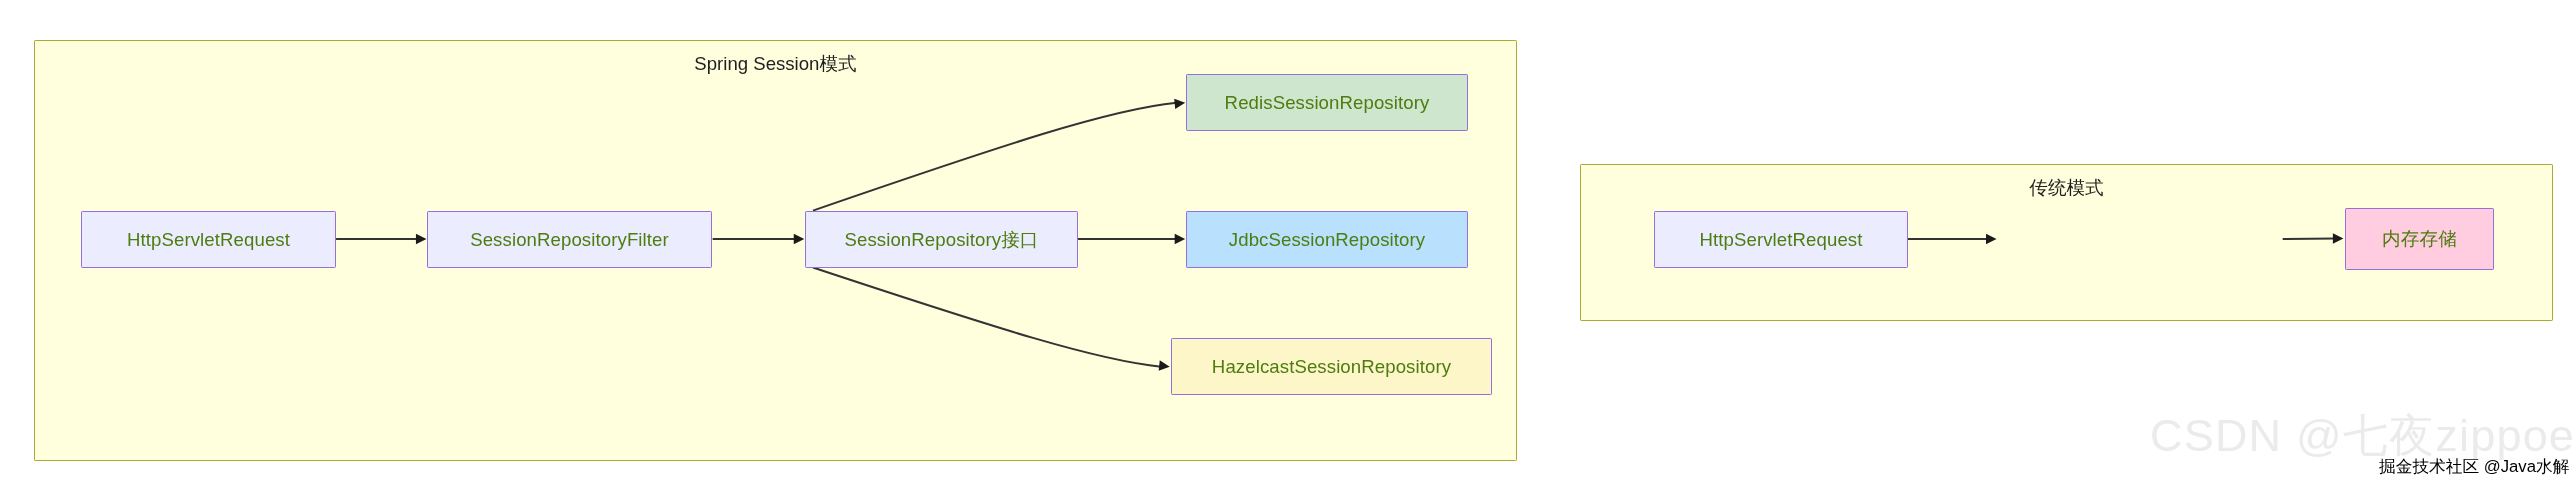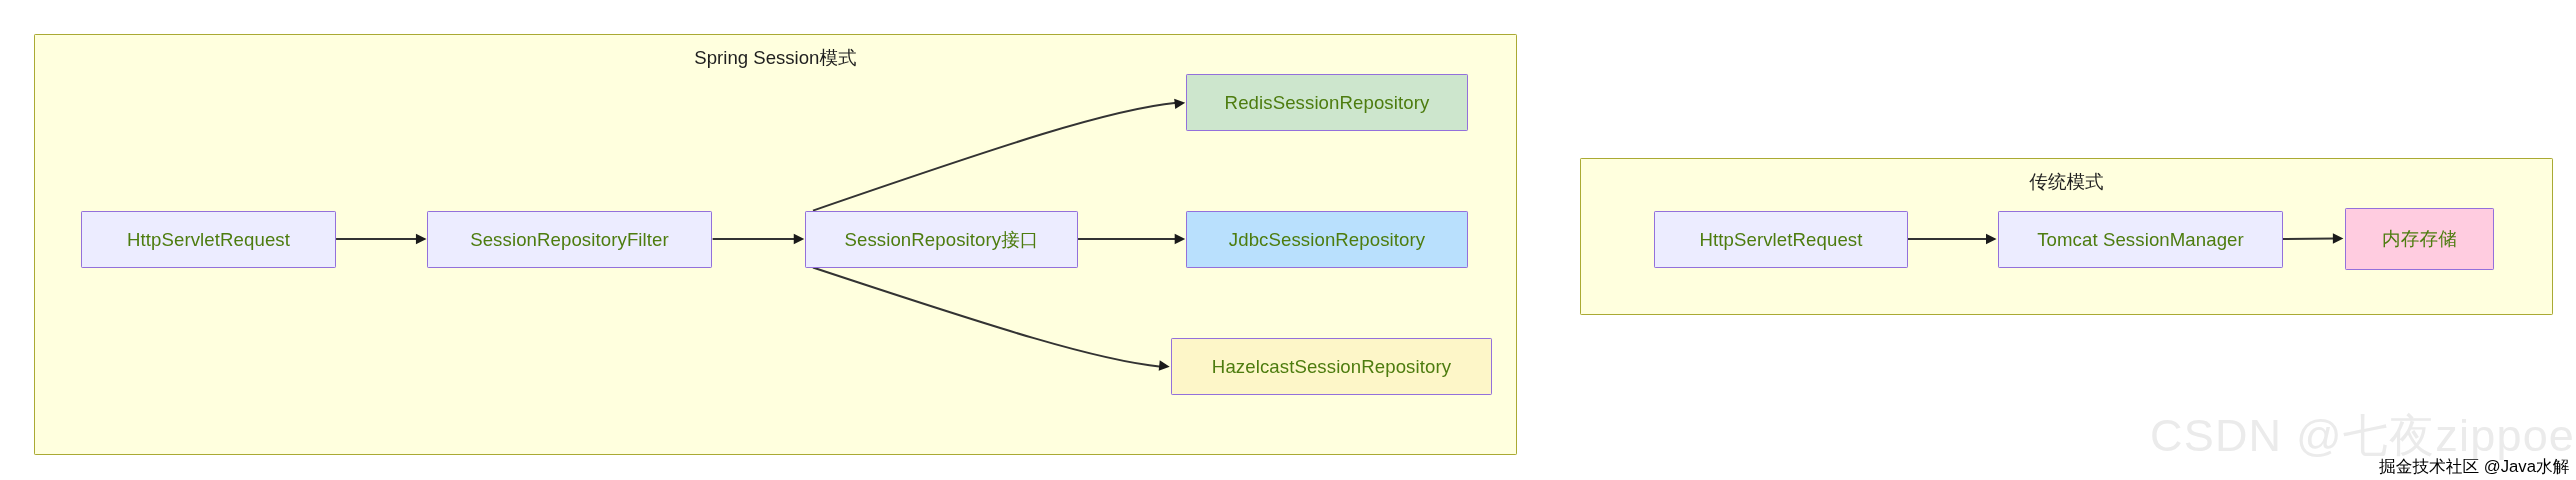--- a/index.html
+++ b/index.html
@@ -19,20 +19,21 @@
     left: 0; top: 0;
     width: 2576px;
     height: 480px;
   }
   .cluster {
     position: absolute;
     background: #ffffde;
     border: 1.9px solid #aaaa33;
     border-radius: 1.2px;
     box-sizing: border-box;
+    margin-top: 6px;
   }
   .cluster-title {
     position: absolute;
     top: 10px;
     left: 0;
     width: 100%;
     text-align: center;
     font-size: 18.6px;
     color: #1f1f1f;
     font-family: "Liberation Sans", "DejaVu Sans", sans-serif;
@@ -141,23 +142,20 @@
   </div>
 
   <div class="node n-yellow" id="node-5" style="left: 1171px; top: 338px; width: 321px; height: 57px; background: rgb(253, 246, 200); border-color: rgb(147, 112, 219);">
     <span>HazelcastSessionRepository</span>
   </div>
 
   <div class="node n-lavender" id="node-6" style="left: 1654px; top: 211px; width: 254px; height: 57px; background: rgb(236, 236, 255); border-color: rgb(147, 112, 219);">
     <span>HttpServletRequest</span>
   </div>
 
-  <div class="node n-lavender" id="node-7" style="left: 1998px; top: 211px; width: 285px; height: 57px; background: rgb(236, 236, 255); border-color: rgb(147, 112, 219);">
-    <span>Tomcat SessionManager</span>
-  </div>
 
   <div class="node n-pink" id="node-8" style="left: 2345px; top: 208px; width: 149px; height: 62px; background: rgb(255, 204, 224); border-color: rgb(147, 112, 219);">
     <span>内存存储</span>
   </div>
 
   <div class="wm-main" id="wm-main" style="left: 2150px; top: 406px;">CSDN @七夜zippoe</div>
   <div class="wm-sub" id="wm-sub" style="left: 2379px; top: 455px;">掘金技术社区 @Java水解</div>
 
 </div>
 

